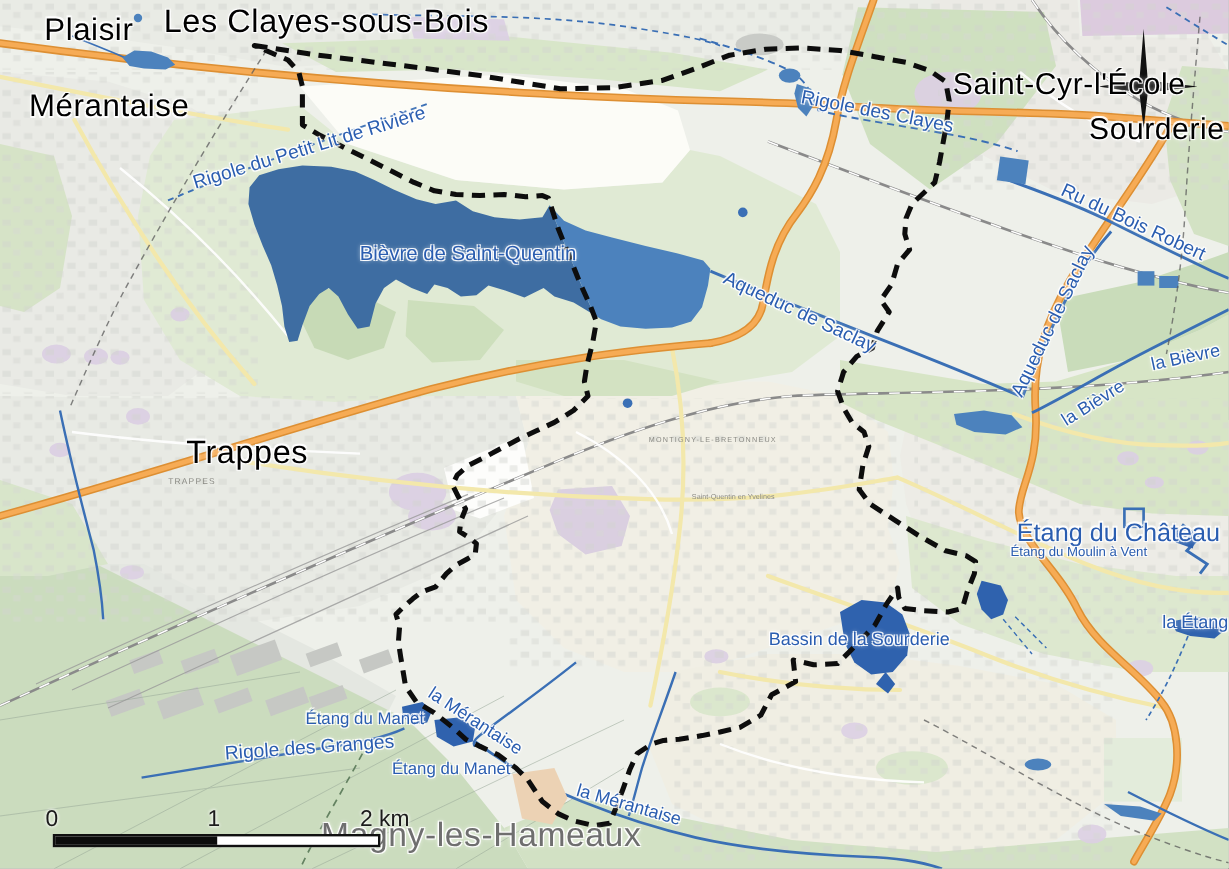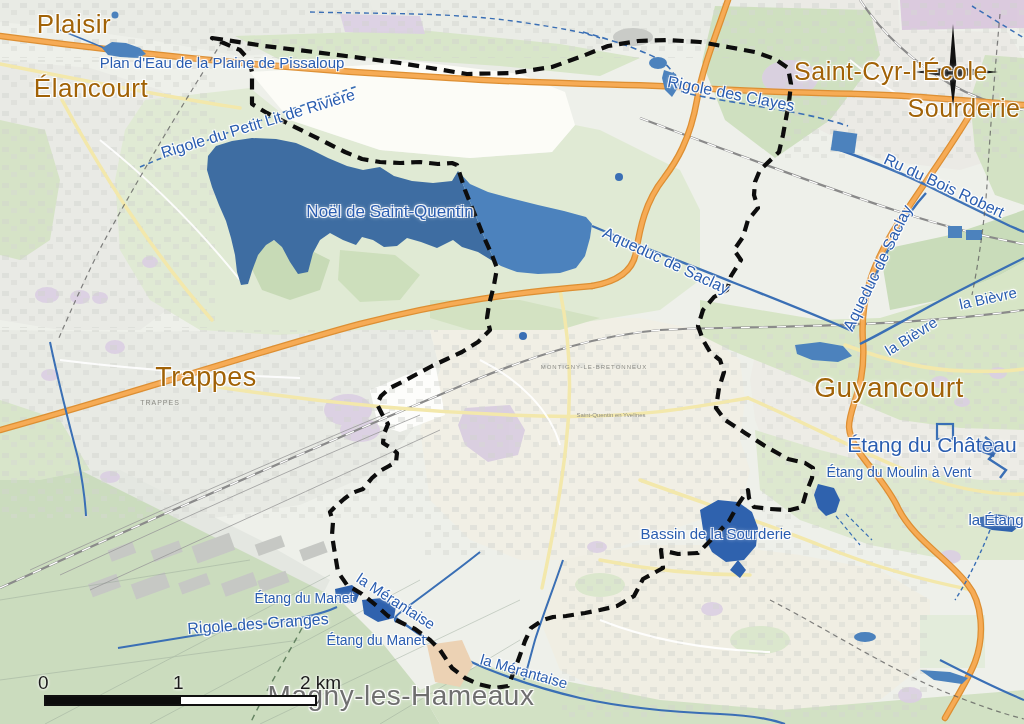--- a/index.html
+++ b/index.html
@@ -3,21 +3,21 @@
 <meta charset="utf-8">
 <style>
   html,body{margin:0;padding:0;background:#222;}
   .stage{position:relative;width:1024px;height:724px;overflow:hidden;background:#eef0ea;
          font-family:"Liberation Sans",sans-serif;}
   .stage svg{position:absolute;left:0;top:0;}
   .lbl{position:absolute;white-space:nowrap;transform:translate(-50%,-50%);line-height:1;
        font-family:"Liberation Sans",sans-serif;
        text-shadow:-1px -1px 0 rgba(255,255,255,.85),1px -1px 0 rgba(255,255,255,.85),
                    -1px 1px 0 rgba(255,255,255,.85),1px 1px 0 rgba(255,255,255,.85),0 0 4px #fff;}
-  .city{color:#a16207;letter-spacing:.5px;}
+  .city{color:#000000;letter-spacing:.5px;}
   .water{color:#2a5db0;}
   .tiny{color:#8b8b85;letter-spacing:1px;text-shadow:none;}
   .scalebar{position:absolute;left:44px;top:695px;width:273px;height:11px;
             border:2px solid #101010;background:#fff;box-sizing:border-box;}
   .scalebar .half{position:absolute;left:0;top:0;width:50%;height:100%;background:#0c0c0c;}
   .tick{position:absolute;color:#1b1b1b;font-size:19px;
         text-shadow:0 0 3px #fff,0 0 3px #fff;}
 </style>
 </head>
 <body>
@@ -232,38 +232,37 @@
     <path d="M770,600 C825,628 882,665 940,690 C975,704 1000,713 1024,719"></path>
   </g>
   <path d="M302,628 C285,660 265,692 250,724" stroke="#4a6b4a" stroke-width="1.4" fill="none" stroke-dasharray="6 5" opacity="0.8"></path>
 
   <path fill="none" stroke="#0d0d0d" stroke-width="4.2" stroke-dasharray="11 7" stroke-linejoin="round" d="M212,38 L265,46 L330,54 L400,63 L467,74 L512,73 L552,67 L580,57 L608,46 L638,41 L668,40 L700,42 L728,47 L755,52 L775,59 L788,68 L791,84 L789,102 L783,135 L779,152 L760,170 L755,182 L754,195 L758,208 L748,220 L743,237 L734,250 L741,260 L731,276 L727,290 L714,297 L703,310 L698,326 L703,340 L710,352 L720,360 L724,372 L719,388 L716,408 L725,420 L745,433 L765,446 L788,459 L805,463 L813,468 L812,478 L806,493 L802,507 L790,510 L770,509 L754,507 L749,498 L748,490 L739,503 L729,521 L714,537 L698,553 L678,554 L661,550 L663,568 L643,579 L634,596 L617,606 L600,610 L585,613 L566,616 L553,617 L543,620 L531,628 L525,641 L519,658 L513,674 L508,686 L495,688 L478,684 L465,678 L452,668 L440,650 L430,640 L415,629 L400,622 L388,616 L377,606 L362,594 L347,585 L338,572 L336,560 L334,548 L332,535 L333,522 L330,512 L336,506 L344,499 L352,493 L363,489 L372,478 L380,471 L389,466 L396,462 L397,453 L391,448 L383,443 L384,434 L388,424 L382,414 L377,404 L381,396 L390,388 L402,382 L417,374 L432,366 L447,359 L462,352 L478,342 L490,330 L487,318 L489,305 L494,285 L497,268 L492,255 L483,235 L475,215 L465,190 L457,165 L452,163 L438,164 L420,162 L400,163 L380,162 L362,159 L345,152 L327,143 L307,133 L287,123 L267,113 L252,104 L252,88 L252,72 L249,60 L240,50 Z"></path>
 
   <path fill="#111" d="M953,24 L956.5,67 L998,72 L956.5,77 L953,107 L949.5,77 L915,72 L949.5,67 Z"></path>
 </svg>
 
   <div class="lbl city" style="left:74px;top:24px;font-size:26px">Plaisir</div>
+  <div class="lbl city" style="left:272px;top:18px;font-size:27px">Les Clayes-sous-Bois</div>
   <div class="lbl city" style="left:891px;top:71px;font-size:25px">Saint-Cyr-l'École</div>
   <div class="lbl city" style="left:964px;top:108px;font-size:25px">Sourderie</div>
-  <div class="lbl city" style="left:91px;top:88px;font-size:26px">Élancourt</div>
+  <div class="lbl city" style="left:91px;top:88px;font-size:26px">Mérantaise</div>
   <div class="lbl city" style="left:206px;top:377px;font-size:27px">Trappes</div>
-  <div class="lbl city" style="left:889px;top:388px;font-size:28px">Guyancourt</div>
   <div class="lbl city" style="left:401px;top:696px;font-size:28px;color:#6f6f6f">Magny-les-Hameaux</div>
 
-  <div class="lbl water" style="left:222px;top:62px;font-size:15px">Plan d'Eau de la Plaine de Pissaloup</div>
   <div class="lbl water" style="left:258px;top:124px;font-size:16px;transform:translate(-50%,-50%) rotate(-17deg)">Rigole du Petit Lit de Rivière</div>
-  <div class="lbl water" style="left:390px;top:211px;font-size:17px">Noël de Saint-Quentin</div>
+  <div class="lbl water" style="left:390px;top:211px;font-size:17px">Bièvre de Saint-Quentin</div>
   <div class="lbl water" style="left:731px;top:94px;font-size:16px;transform:translate(-50%,-50%) rotate(11deg)">Rigole des Clayes</div>
   <div class="lbl water" style="left:944px;top:186px;font-size:16px;transform:translate(-50%,-50%) rotate(25deg)">Ru du Bois Robert</div>
   <div class="lbl water" style="left:666px;top:261px;font-size:16px;transform:translate(-50%,-50%) rotate(25deg)">Aqueduc de Saclay</div>
   <div class="lbl water" style="left:878px;top:268px;font-size:16px;transform:translate(-50%,-50%) rotate(-64deg)">Aqueduc de Saclay</div>
   <div class="lbl water" style="left:988px;top:298px;font-size:15px;transform:translate(-50%,-50%) rotate(-12deg)">la Bièvre</div>
   <div class="lbl water" style="left:911px;top:336px;font-size:15px;transform:translate(-50%,-50%) rotate(-32deg)">la Bièvre</div>
   <div class="lbl water" style="left:932px;top:444px;font-size:21px">Étang du Château</div>
-  <div class="lbl water" style="left:899px;top:472px;font-size:14px">Étang du Moulin à Vent</div>
+  <div class="lbl water" style="left:899px;top:461px;font-size:11px">Étang du Moulin à Vent</div>
   <div class="lbl water" style="left:996px;top:519px;font-size:15px">la Étang</div>
   <div class="lbl water" style="left:716px;top:533px;font-size:15px">Bassin de la Sourderie</div>
   <div class="lbl water" style="left:304px;top:598px;font-size:14px">Étang du Manet</div>
   <div class="lbl water" style="left:376px;top:640px;font-size:14px">Étang du Manet</div>
   <div class="lbl water" style="left:258px;top:624px;font-size:16px;transform:translate(-50%,-50%) rotate(-4deg)">Rigole des Granges</div>
   <div class="lbl water" style="left:396px;top:601px;font-size:15px;transform:translate(-50%,-50%) rotate(33deg)">la Mérantaise</div>
   <div class="lbl water" style="left:524px;top:671px;font-size:15px;transform:translate(-50%,-50%) rotate(16deg)">la Mérantaise</div>
 
   <div class="lbl tiny" style="left:160px;top:402px;font-size:7px">TRAPPES</div>
   <div class="lbl tiny" style="left:594px;top:367px;font-size:6px">MONTIGNY-LE-BRETONNEUX</div>

